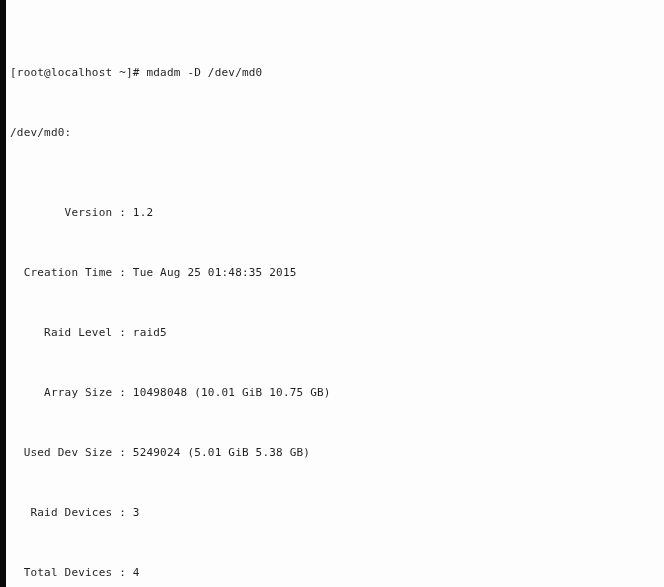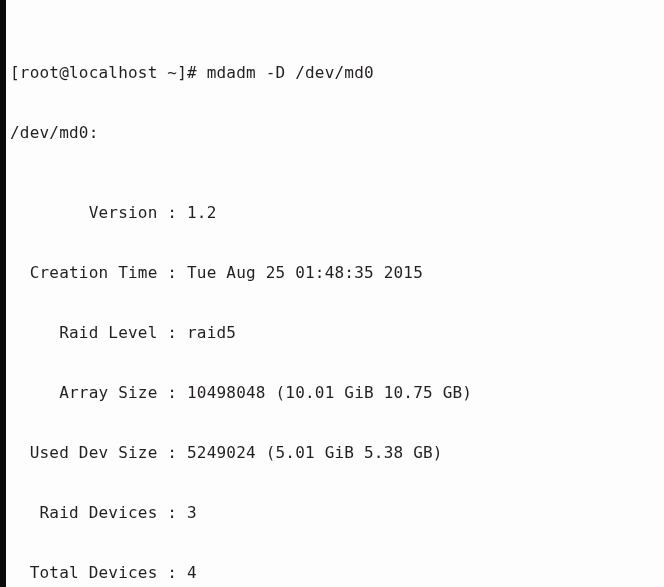--- a/index.html
+++ b/index.html
@@ -7,21 +7,21 @@
     padding: 0;
     background: #ffffff;
   }
   #terminal {
     position: relative;
     width: 664px;
     height: 587px;
     background: #fdfdfd;
     overflow: hidden;
     font-family: "DejaVu Sans Mono", "Liberation Mono", monospace;
-    font-size: 16px;
+    font-size: 11px;
     line-height: 20px;
     color: #231f20;
     box-sizing: border-box;
   }
   #left-border {
     position: absolute;
     left: 0;
     top: 0;
     width: 6px;
     height: 100%;

